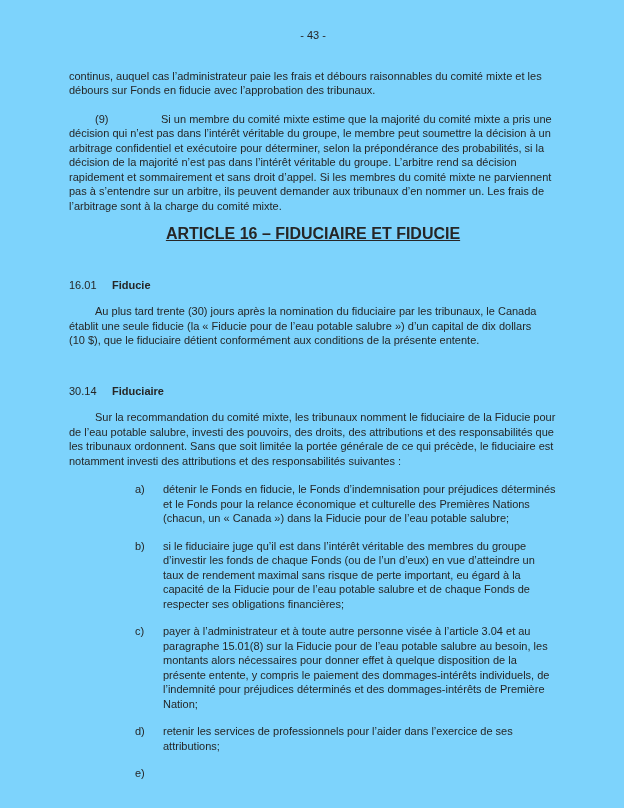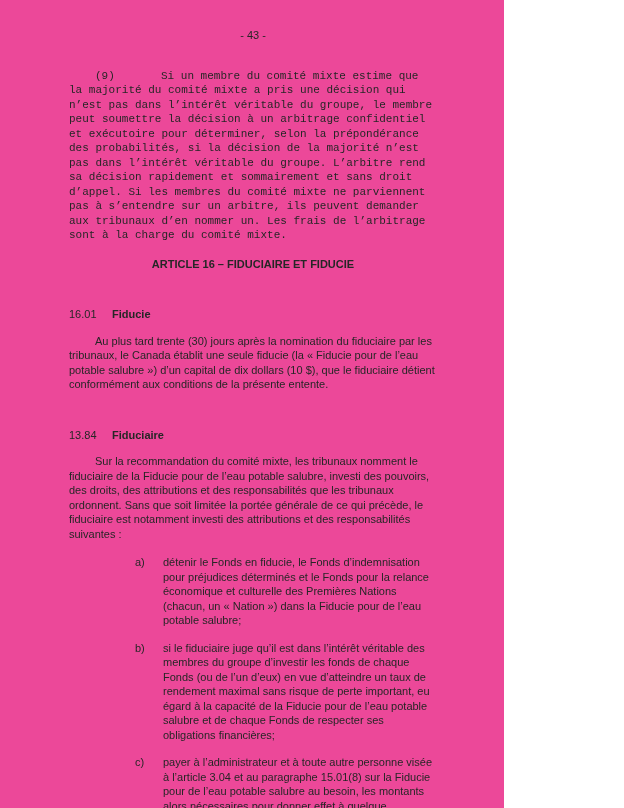--- a/index.html
+++ b/index.html
@@ -7,39 +7,40 @@
     width: 624px; height: 808px;
     background: #ffffff;
   }
   body {
     font-family: "Liberation Sans", "DejaVu Sans", sans-serif;
     font-size: 11px;
     line-height: 14.5px;
     color: #262626;
   }
   .page {
-    width: 504px; height: 808px;
+    width: 624px; height: 808px;
     padding: 28px 67px 0 69px;
     overflow: hidden;
-    background: #ec4899;
+    background: #7dd3fc;
   }
   .page-number {
     text-align: center;
     margin-bottom: 26px;
   }
   .para { margin-bottom: 14px; }
-  .numbered { text-indent: 26px; font-family: Liberation Mono, monospace; }
+  .numbered { text-indent: 26px; }
   .p-num {
     display: inline-block;
     width: 66px;
     text-indent: 0;
   }
   .article-heading {
-    font-size: 11px;
+    font-size: 16px;
     font-weight: bold;
+    text-decoration: underline;
     text-align: center;
     margin: 14px 0 13px 0;
   }
   .sec-head { margin-bottom: 12px; margin-top: 36px; }
   .sec-num { display: inline-block; width: 43px; }
   .sec-title { font-weight: bold; }
   .indent { text-indent: 26px; }
   .list { margin-left: 66px; }
   .item {
     position: relative;
@@ -49,37 +50,38 @@
   .letter { position: absolute; left: 0; top: 0; }
   b { font-weight: normal; }
 </style>
 </head>
 <body>
 
 <div class="page">
 
   <div class="page-number">- 43 -</div>
 
+  <p class="para">continus, auquel cas l’administrateur paie les frais et débours raisonnables du comité mixte et les débours sur Fonds en fiducie avec l’approbation des tribunaux.</p>
 
   <p class="para numbered"><span class="p-num">(9)</span><span>Si un membre du comité mixte estime que la majorité du comité mixte a pris une décision qui n’est pas dans l’intérêt véritable du groupe, le membre peut soumettre la décision à un arbitrage confidentiel et exécutoire pour déterminer, selon la prépondérance des probabilités, si la décision de la majorité n’est pas dans l’intérêt véritable du groupe. L’arbitre rend sa décision rapidement et sommairement et sans droit d’appel. Si les membres du comité mixte ne parviennent pas à s’entendre sur un arbitre, ils peuvent demander aux tribunaux d’en nommer un. Les frais de l’arbitrage sont à la charge du comité mixte.</span></p>
 
 
   <div class="article-heading">ARTICLE 16 – FIDUCIAIRE ET FIDUCIE</div>
 
   <div class="sec-head"><span class="sec-num">16.01</span><span class="sec-title">Fiducie</span></div>
 
   <p class="para indent"><span>Au plus tard trente (30) jours après la nomination du fiduciaire par les tribunaux, le Canada établit une seule fiducie (la «&nbsp;</span><b>Fiducie pour de l’eau potable salubre</b><span>&nbsp;») d’un capital de dix dollars (10&nbsp;$), que le fiduciaire détient conformément aux conditions de la présente entente.</span></p>
 
-  <div class="sec-head"><span class="sec-num">13.84</span><span class="sec-title">Fiduciaire</span></div>
+  <div class="sec-head"><span class="sec-num">30.14</span><span class="sec-title">Fiduciaire</span></div>
 
   <p class="para indent">Sur la recommandation du comité mixte, les tribunaux nomment le fiduciaire de la Fiducie pour de l’eau potable salubre, investi des pouvoirs, des droits, des attributions et des responsabilités que les tribunaux ordonnent. Sans que soit limitée la portée générale de ce qui précède, le fiduciaire est notamment investi des attributions et des responsabilités suivantes&nbsp;:</p>
 
   <div class="list">
 
-    <div class="item"><span class="letter">a)</span><span>détenir le Fonds en fiducie, le Fonds d’indemnisation pour préjudices déterminés et le Fonds pour la relance économique et culturelle des Premières Nations (chacun, un «&nbsp;</span><b>Nation</b><span>&nbsp;») dans la Fiducie pour de l’eau potable salubre;</span></div>
+    <div class="item"><span class="letter">a)</span><span>détenir le Fonds en fiducie, le Fonds d’indemnisation pour préjudices déterminés et le Fonds pour la relance économique et culturelle des Premières Nations (chacun, un «&nbsp;</span><b>Canada</b><span>&nbsp;») dans la Fiducie pour de l’eau potable salubre;</span></div>
 
     <div class="item"><span class="letter">b)</span><span>si le fiduciaire juge qu’il est dans l’intérêt véritable des membres du groupe d’investir les fonds de chaque Fonds (ou de l’un d’eux) en vue d’atteindre un taux de rendement maximal sans risque de perte important, eu égard à la capacité de la Fiducie pour de l’eau potable salubre et de chaque Fonds de respecter ses obligations financières;</span></div>
 
     <div class="item"><span class="letter">c)</span><span>payer à l’administrateur et à toute autre personne visée à l’article 3.04 et au paragraphe 15.01(8) sur la Fiducie pour de l’eau potable salubre au besoin, les montants alors nécessaires pour donner effet à quelque disposition de la présente entente, y compris le paiement des dommages-intérêts individuels, de l’indemnité pour préjudices déterminés et des dommages-intérêts de Première Nation;</span></div>
 
     <div class="item"><span class="letter">d)</span><span>retenir les services de professionnels pour l’aider dans l’exercice de ses attributions;</span></div>
 
     <div class="item"><span class="letter">e)</span></div>
 
   </div>

